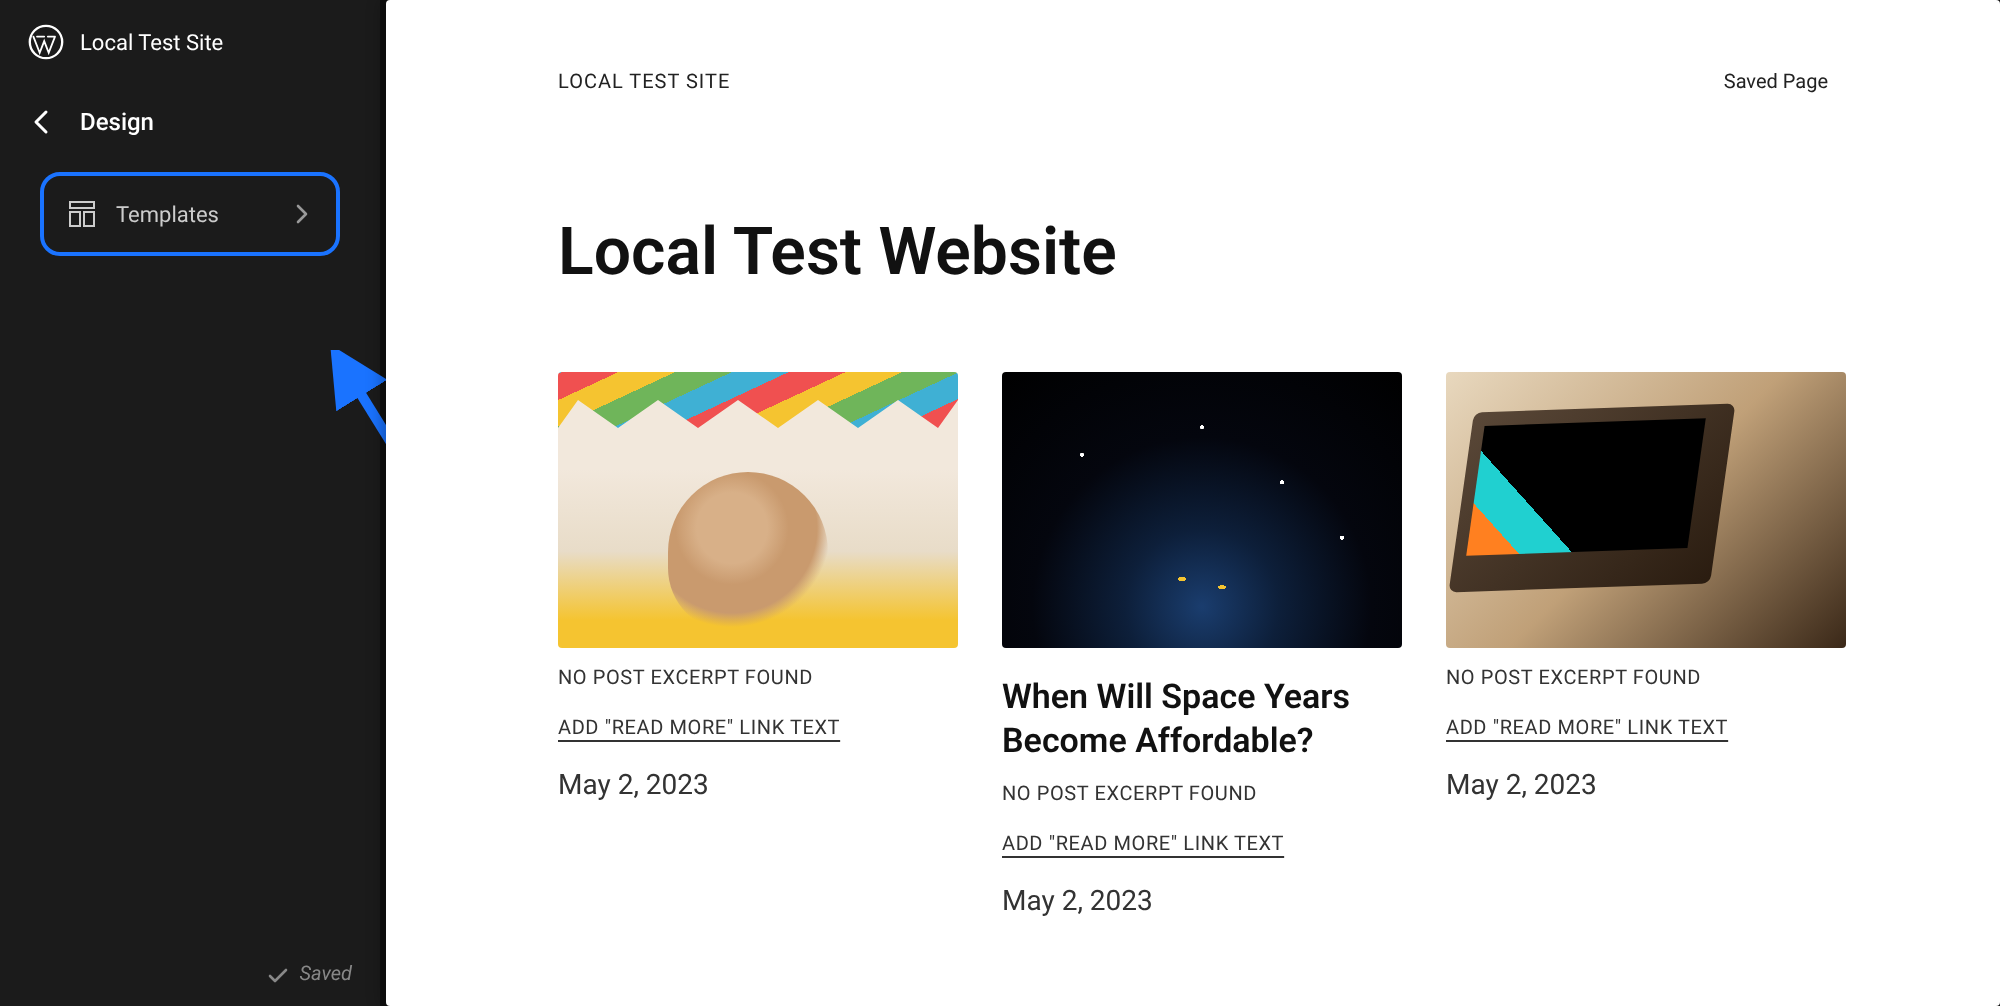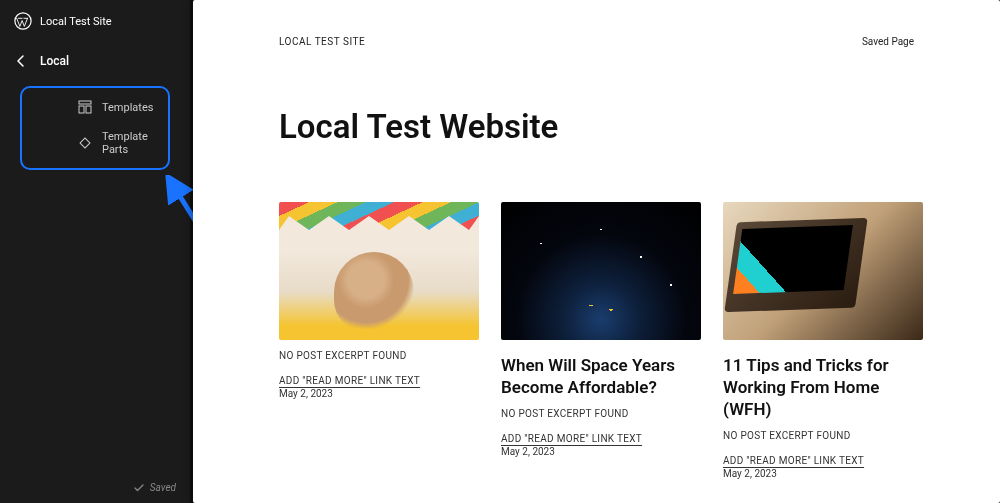--- a/index.html
+++ b/index.html
@@ -11,45 +11,45 @@
   .site-header .wp-icon { width: 18px; height: 18px; }
   .site-header .site-name { font-size: 11px; color: #fff; }
 
   .design-row { display: flex; align-items: center; gap: 12px; padding: 12px 14px; }
   .back-chevron { width: 14px; height: 14px; cursor: pointer; }
   .design-title { font-size: 12px; color: #fff; font-weight: 500; }
 
   .design-desc { font-size: 10px; color: #888; line-height: 1.4; padding: 4px 34px 10px 34px; }
 
   .highlight-box { margin: 6px 20px 0 20px; border: 2.5px solid #1a73ff; border-radius: 10px; padding: 4px 0; }
-  .nav-item { display: flex; align-items: center; gap: 10px; padding: 8px 12px; cursor: pointer; color: #ccc; font-size: 11px; margin-left: 44px; }
+  .nav-item { display: flex; align-items: center; gap: 10px; padding: 8px 12px; cursor: pointer; color: #ccc; font-size: 11px; }
   .nav-item .icon { width: 14px; height: 14px; flex-shrink: 0; }
   .nav-item .label { flex: 1; }
   .nav-item .chev { width: 10px; height: 10px; }
 
   .arrow-annotation { position: absolute; left: 155px; top: 175px; pointer-events: none; }
 
   .status-bar { position: absolute; bottom: 0; left: 0; width: 190px; display: flex; justify-content: flex-end; align-items: center; gap: 6px; padding: 10px 14px; color: #888; font-size: 10px; font-style: italic; }
   .status-bar .check-icon { width: 10px; height: 10px; }
 
   
   .preview { position: absolute; left: 193px; top: 0; width: 807px; height: 503px; background: #fff; border-radius: 2px; box-shadow: -2px 0 8px rgba(0,0,0,0.3); }
   .preview-header { display: flex; justify-content: space-between; align-items: center; padding: 36px 86px 0 86px; }
   .preview-header .brand { font-size: 10px; letter-spacing: 0.5px; color: #222; }
   .preview-header .nav-link { font-size: 10px; color: #222; cursor: pointer; }
 
-  .preview-title { font-size: 33px; font-weight: 600; color: #111; padding: 60px 86px 56px 86px; }
+  .preview-title { font-size: 33px; font-weight: 600; color: #111; padding: 60px 86px 40px 86px; }
 
   .posts { display: flex; gap: 22px; padding: 0 86px; }
   .post { width: 200px; }
   .post-img { width: 200px; height: 138px; border-radius: 2px; background: #555; display: block; }
   .post-title { font-size: 17px; font-weight: 600; color: #111; margin-top: 14px; line-height: 1.3; }
   .post-excerpt { font-size: 10px; color: #333; margin-top: 10px; letter-spacing: 0.3px; }
   .post-more { font-size: 10px; color: #333; margin-top: 14px; text-decoration: underline; text-underline-offset: 3px; letter-spacing: 0.3px; cursor: pointer; display: inline-block; }
-  .post-date { font-size: 10px; color: #333; }
+  .post-date { font-size: 14px; color: #333; margin-top: 14px; }
 
   
   .img-dog { background: linear-gradient(to bottom, #f2e8dc 35%, #e8dcc8 65%, #f5c430 90%); position: relative; overflow: hidden; }
   .img-dog::before { content:""; position:absolute; top:0; left:0; right:0; height:40px; background: repeating-linear-gradient(-25deg, #f5c430 0 12px, #f05050 12px 24px, #3fb0d4 24px 36px, #6fb55a 36px 48px); clip-path: polygon(0 0, 100% 0, 100% 14px, 95% 28px, 85% 14px, 75% 28px, 65% 14px, 55% 28px, 45% 14px, 35% 28px, 25% 14px, 15% 28px, 5% 14px, 0 28px); }
   .img-dog::after { content:""; position:absolute; left:55px; top:50px; width:80px; height:80px; background: radial-gradient(circle at 40% 35%, #d8b088 0 25%, #c99a6e 40% 60%, transparent 70%); border-radius: 50% 50% 40% 40%; }
   .img-space { background: radial-gradient(circle at 50% 85%, #1a3d6e 0%, #0d1f3a 25%, #04060e 55%, #000 100%); position: relative; }
   .img-space::after { content:""; position:absolute; inset:0; background: radial-gradient(1px 1px at 20% 30%, #fff 99%, transparent 100%), radial-gradient(1px 1px at 70% 40%, #fff 99%, transparent 100%), radial-gradient(1px 1px at 50% 20%, #fff 99%, transparent 100%), radial-gradient(1px 1px at 85% 60%, #fff 99%, transparent 100%), radial-gradient(2px 1px at 45% 75%, #f5c430 99%, transparent 100%), radial-gradient(2px 1px at 55% 78%, #f5c430 99%, transparent 100%); }
   .img-wfh { background: linear-gradient(135deg, #e8d8be 0%, #c0a078 50%, #3a2818 100%); position: relative; overflow:hidden; }
   .img-wfh::before { content:""; position:absolute; left:8px; top:18px; width:130px; height:90px; background: linear-gradient(135deg, #5a4838 0%, #2a1c10 100%); transform: skewX(-10deg) rotateZ(-2deg); border-radius: 4px; }
   .img-wfh::after { content:""; position:absolute; left:15px; top:25px; width:110px; height:65px; background: linear-gradient(45deg, #ff8020 0 15%, #20d0d0 15% 30%, #000 30% 100%); transform: skewX(-10deg) rotateZ(-2deg); }
@@ -70,47 +70,34 @@
     </span>
     <span class="site-name">Local Test Site</span>
   </div>
 
   <div class="design-row">
     <span class="back-chevron">
       <svg viewBox="0 0 14 14">
           <path d="M9 2l-5 5 5 5" stroke="#fff" stroke-width="1.5" fill="none" stroke-linecap="round" stroke-linejoin="round"></path>
         </svg>
     </span>
-    <span class="design-title">Local</span>
+    <span class="design-title">Design</span>
   </div>
 
 
   <div class="highlight-box">
     <div class="nav-item">
       <span class="icon">
         <svg viewBox="0 0 14 14">
             <rect x="1" y="1" width="12" height="3" stroke="#ccc" fill="none"></rect>
             <rect x="1" y="6" width="5" height="7" stroke="#ccc" fill="none"></rect>
             <rect x="8" y="6" width="5" height="7" stroke="#ccc" fill="none"></rect>
           </svg>
       </span>
       <span class="label">Templates</span>
-      <span class="chev">
-        <svg viewBox="0 0 10 10">
-            <path d="M3 1l4 4-4 4" stroke="#999" stroke-width="1.3" fill="none" stroke-linecap="round" stroke-linejoin="round"></path>
-          </svg>
-      </span>
-    </div>
-    <div class="nav-item">
-      <span class="icon">
-        <svg viewBox="0 0 14 14">
-            <rect x="3.5" y="3.5" width="7" height="7" transform="rotate(45 7 7)" stroke="#ccc" fill="none"></rect>
-          </svg>
-      </span>
-      <span class="label">Template Parts</span>
       <span class="chev">
         <svg viewBox="0 0 10 10">
             <path d="M3 1l4 4-4 4" stroke="#999" stroke-width="1.3" fill="none" stroke-linecap="round" stroke-linejoin="round"></path>
           </svg>
       </span>
     </div>
   </div>
 
   <div class="status-bar">
     <span class="check-icon">
@@ -152,20 +139,19 @@
     <article class="post">
       <div class="post-img img-space"></div>
       <h2 class="post-title">When Will Space Years Become Affordable?</h2>
       <div class="post-excerpt">NO POST EXCERPT FOUND</div>
       <a class="post-more">ADD "READ MORE" LINK TEXT</a>
       <div class="post-date">May 2, 2023</div>
     </article>
 
     <article class="post">
       <div class="post-img img-wfh"></div>
-      <h2 class="post-title">11 Tips and Tricks for Working From Home (WFH)</h2>
       <div class="post-excerpt">NO POST EXCERPT FOUND</div>
       <a class="post-more">ADD "READ MORE" LINK TEXT</a>
       <div class="post-date">May 2, 2023</div>
     </article>
 
   </div>
 </div>
 
 </body></html>

